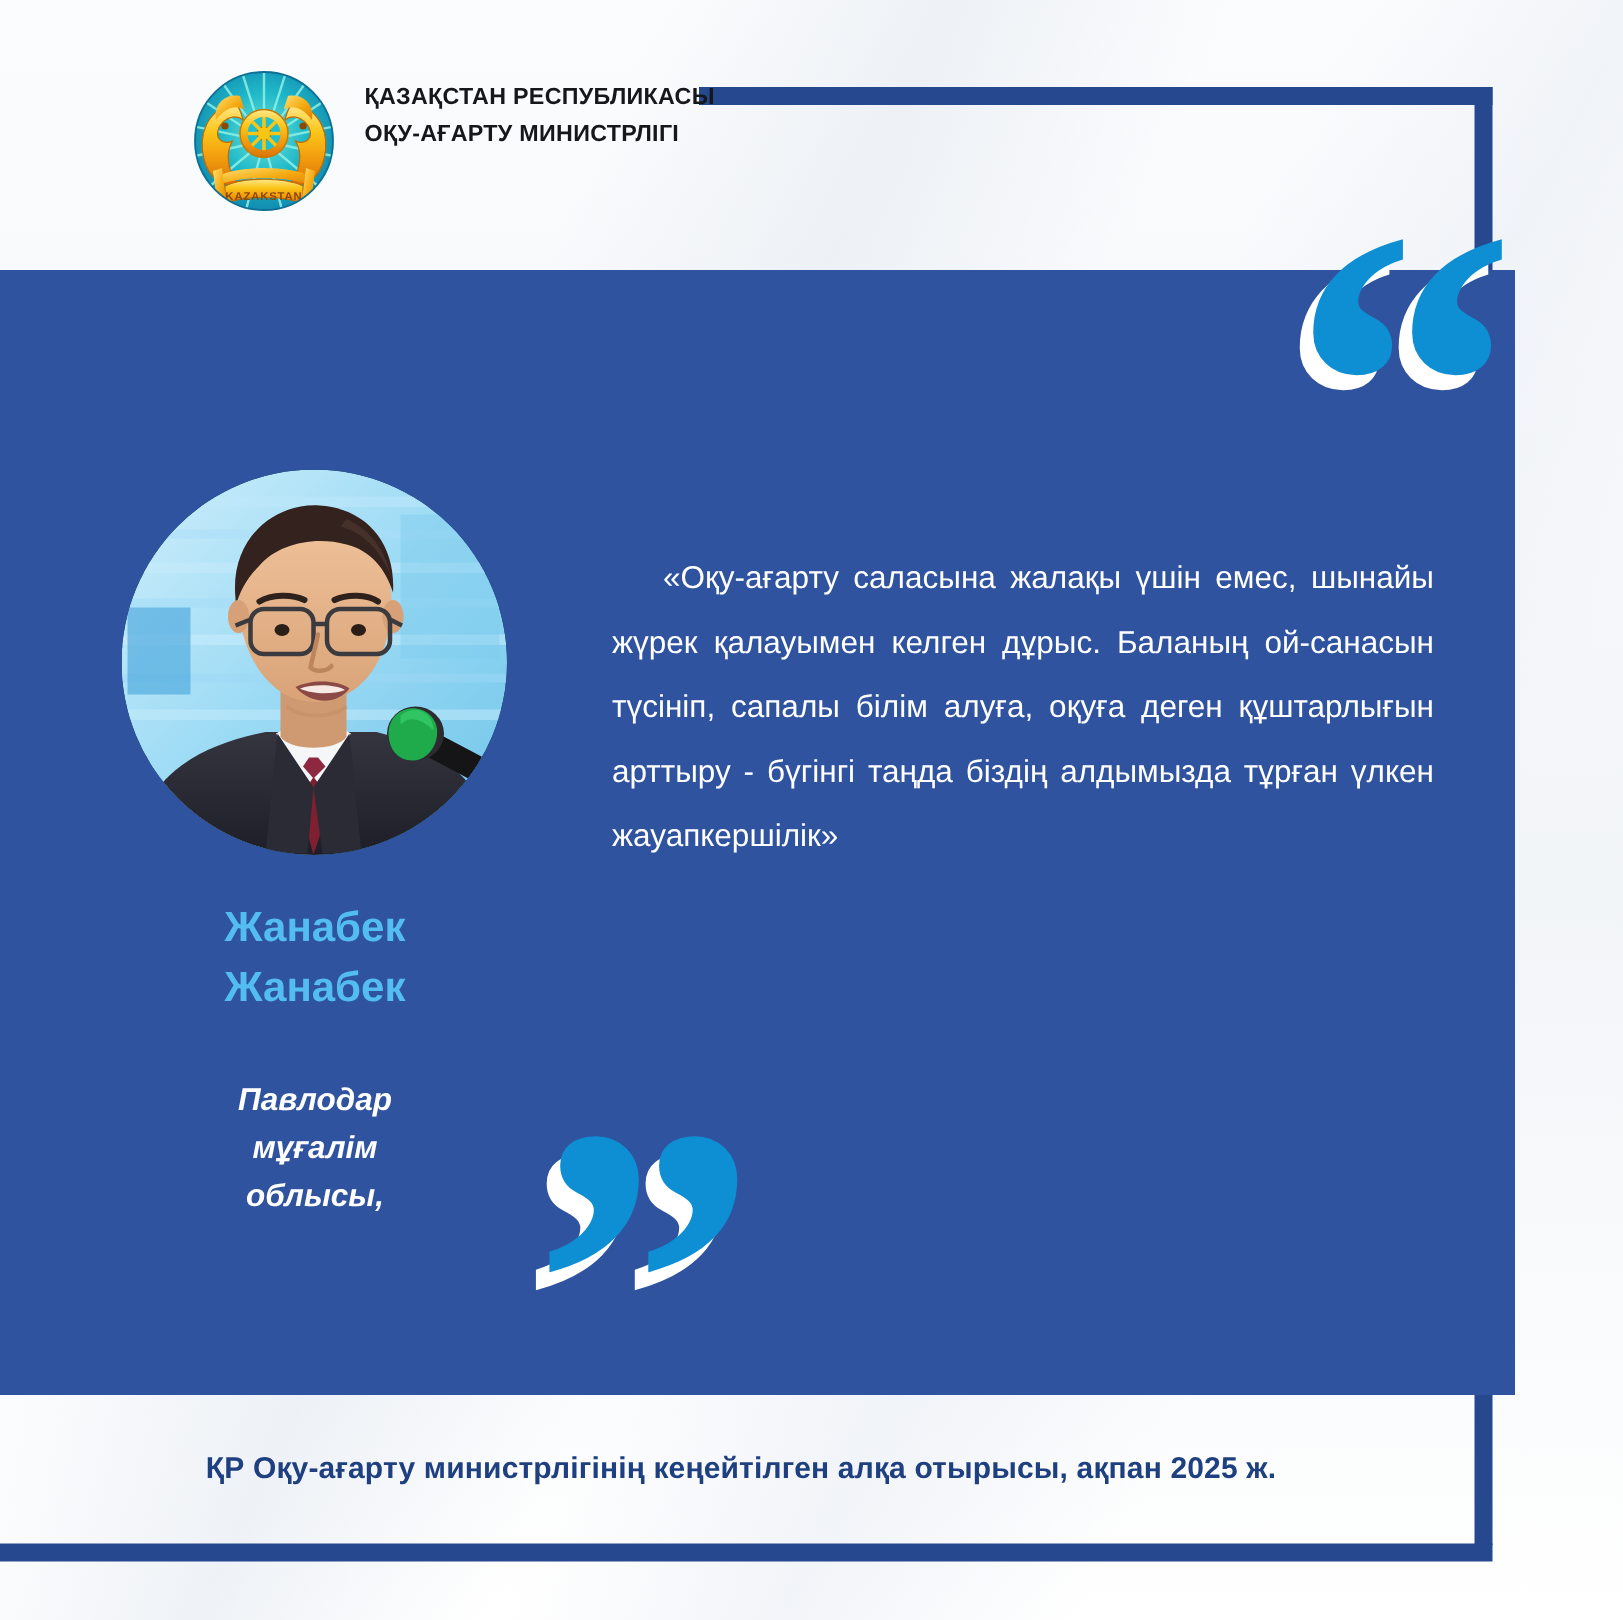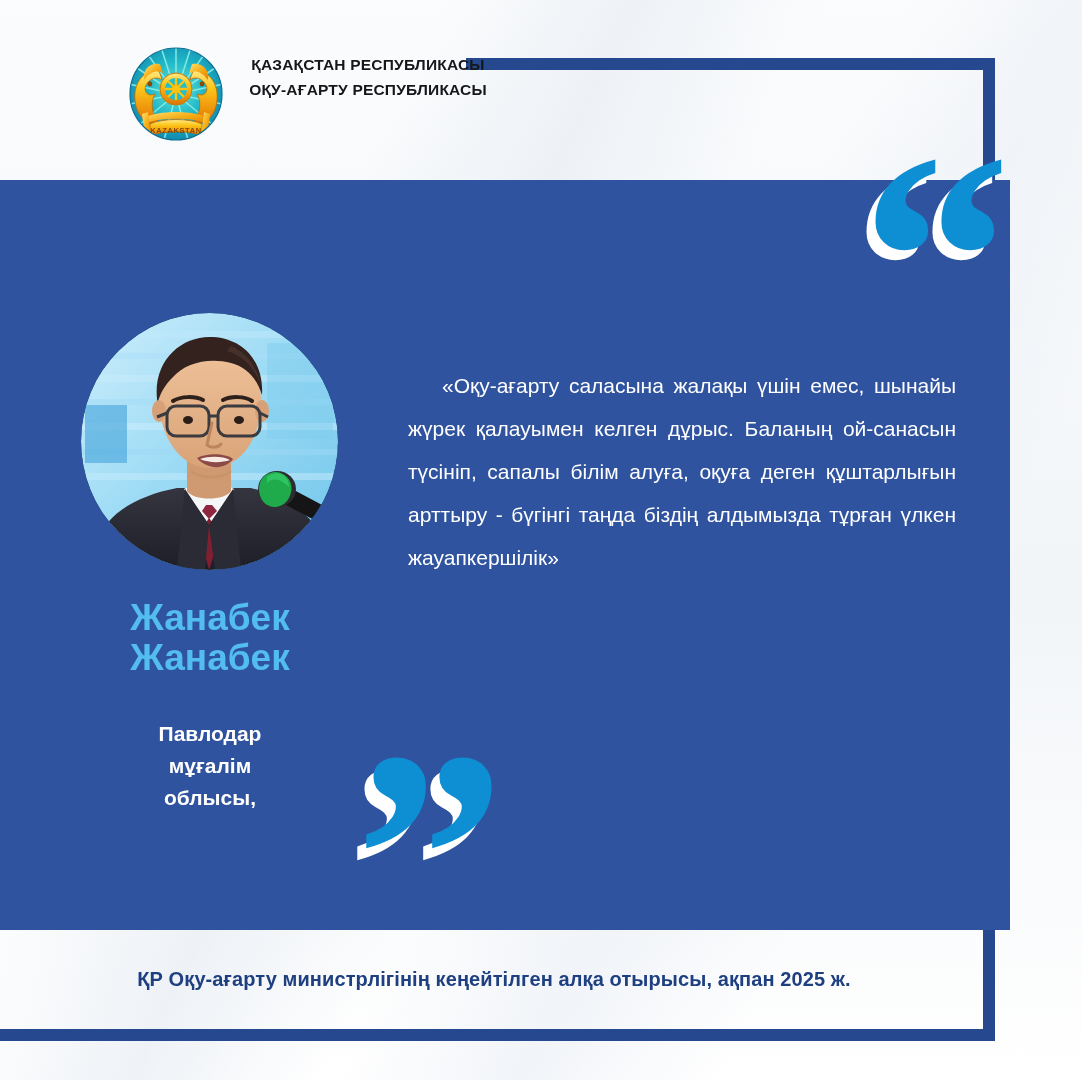--- a/index.html
+++ b/index.html
@@ -71,21 +71,21 @@
     position: absolute;
     left: 243px;
     top: 52px;
     width: 250px;
     color: #15171a;
     font-size: 15.5px;
     font-weight: 700;
     letter-spacing: 0.2px;
     line-height: 25px;
   }
-  .header-text div { white-space: nowrap; text-align: center; }
+  .header-text div { white-space: nowrap; }
 
   
   .panel {
     position: absolute;
     left: 0px;
     top: 180px;
     width: 1010px;
     height: 750px;
     background: #2f539f;
   }
@@ -129,34 +129,35 @@
   .portrait svg { display: block; }
 
   
   .speaker-name {
     position: absolute;
     left: 50px;
     top: 598px;
     width: 320px;
     text-align: center;
     color: #52bdee;
-    font-size: 37px;
+    font-size: 28px;
     font-weight: 700;
     line-height: 40px;
   }
   .speaker-role {
     position: absolute;
     left: 50px;
     top: 718px;
     width: 320px;
     text-align: center;
     color: #ffffff;
     font-size: 21px;
     font-weight: 700;
     line-height: 32px;
+    font-style: italic;
   }
 
   
   .quote-body {
     position: absolute;
     left: 408px;
     top: 364px;
     width: 548px;
     color: #ffffff;
     font-size: 21px;
@@ -266,21 +267,21 @@
 
           <path d="M18 74 L24 72 L27 96 L21 98 Z" fill="url(#gGold2)"></path>
           <path d="M86 74 L80 72 L77 96 L83 98 Z" fill="url(#gGold2)"></path>
         </g>
         <circle cx="52" cy="54" r="46" fill="none" stroke="#0c6f95" stroke-width="1.2"></circle>
       </svg>
     </div>
 
     <div class="header-text">
       <div>ҚАЗАҚСТАН РЕСПУБЛИКАСЫ</div>
-      <div>ОҚУ-АҒАРТУ РЕСПУБЛИКАСЫ</div>
+      <div>ОҚУ-АҒАРТУ МИНИСТРЛІГІ</div>
     </div>
   </div>
 
   <div class="panel"></div>
 
   <div class="qmark qmark-open">“</div>
 
   <div class="portrait">
     <svg viewBox="0 0 257 257" width="257" height="257" aria-hidden="true">
       <defs>

